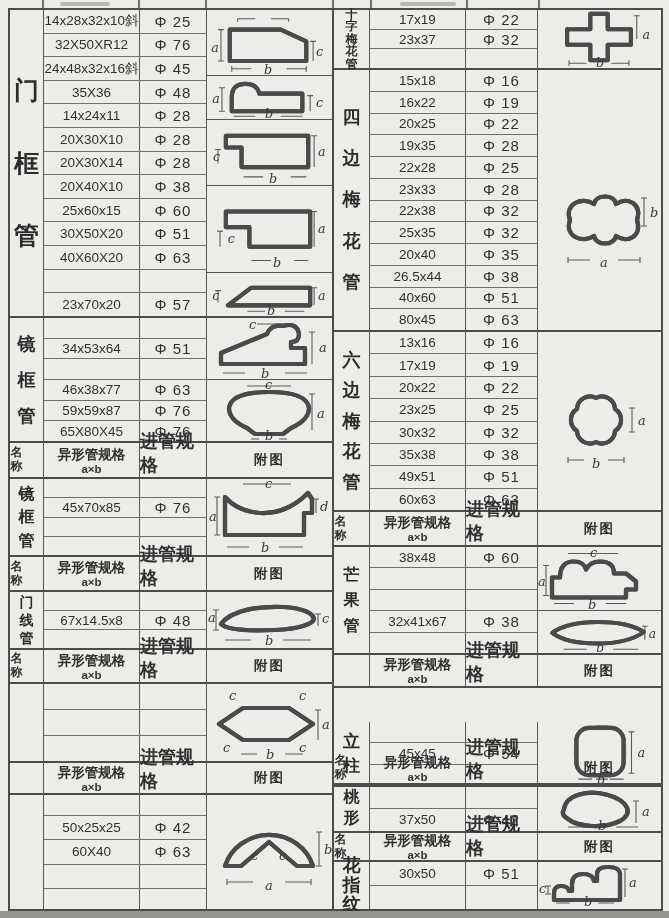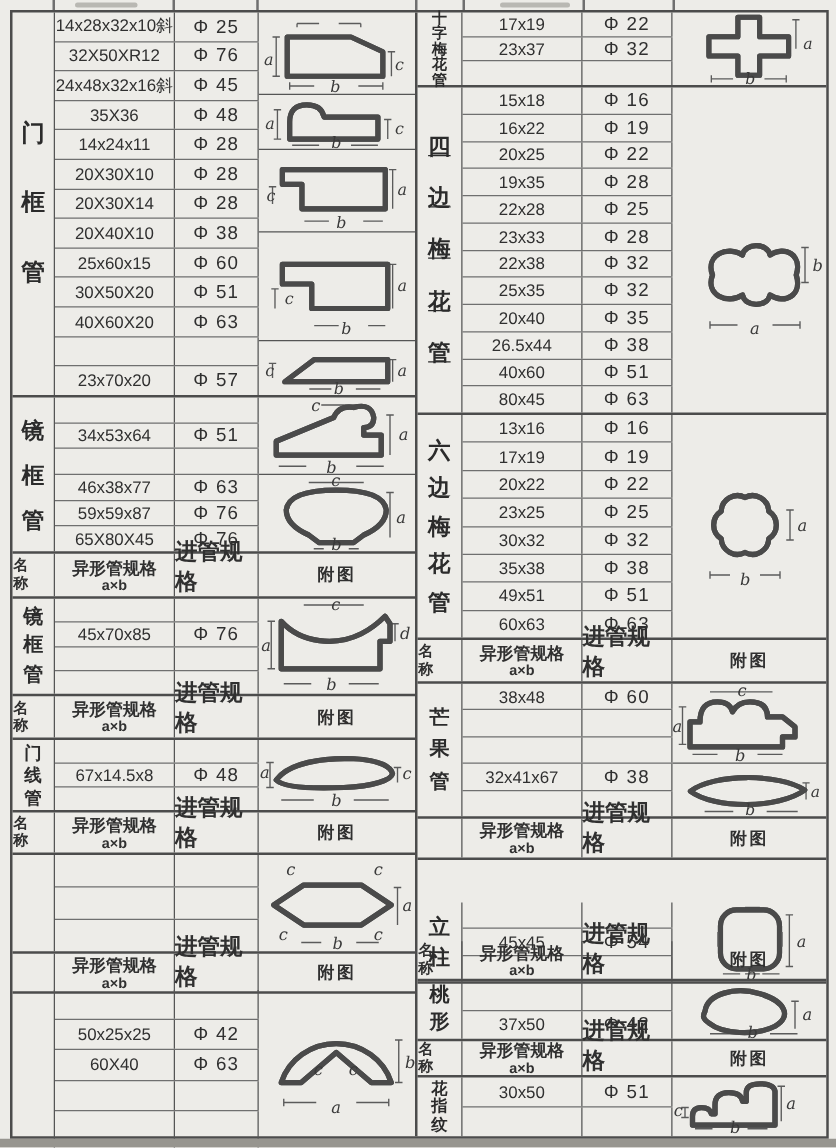--- a/index.html
+++ b/index.html
@@ -67,21 +67,21 @@
   <div class="stub" style="left:538px;"></div>
   <div class="smudge" style="left:60px;width:50px;"></div>
   <div class="smudge" style="left:400px;width:56px;"></div>
 
   <div id="table-area">
     <div class="vdiv"></div>
 
     <div class="half hl">
 
       <div class="sec" style="top:0;height:308px;">
-        <div class="cat" style="font-size:19px;line-height:2.9;">
+        <div class="cat" style="font-size:25px;line-height:2.9;">
             <span>门框管</span>
           </div>
         <div class="rows">
             <div class="row">
               <span class="spec">14x28x32x10斜</span>
               <span class="pipe">Φ 25</span>
             </div>
             <div class="row">
               <span class="spec">32X50XR12</span>
               <span class="pipe">Φ 76</span>
@@ -480,21 +480,21 @@
               <path class="w" id="pg1" d="M52,4 H70 V20 H94 V36 H70 V52 H52 V36 H28 V20 H52 Z"></path>
                 <use href="#pg1" class="i"></use>
               <text class="t" x="106" y="30">a</text>
               <text class="t" x="58" y="59">b</text>
             </svg>
           </div>
         </div>
       </div>
 
       <div class="sec" style="top:60px;height:262px;">
-        <div class="cat" style="font-size:18px;line-height:2.3;text-decoration:underline;">
+        <div class="cat" style="font-size:18px;line-height:2.3;">
             <span>四边梅花管</span>
           </div>
         <div class="rows">
             <div class="row">
               <span class="spec">15x18</span>
               <span class="pipe">Φ 16</span>
             </div>
             <div class="row">
               <span class="spec">16x22</span>
               <span class="pipe">Φ 19</span>
@@ -770,21 +770,21 @@
           </div>
         <div class="hpipe">
             <span>进管规格</span>
           </div>
         <div class="hfig">
             <span>附图</span>
           </div>
       </div>
 
       <div class="sec nob" style="top:852px;height:47px;">
-        <div class="cat" style="font-size:13px;line-height:1.1;">
+        <div class="cat" style="font-size:18px;line-height:1.1;">
             <span>花指纹</span>
           </div>
         <div class="rows">
             <div class="row">
               <span class="spec">30x50</span>
               <span class="pipe">Φ 51</span>
             </div>
             <div class="row">
               <span class="spec"></span>
               <span class="pipe"></span>

